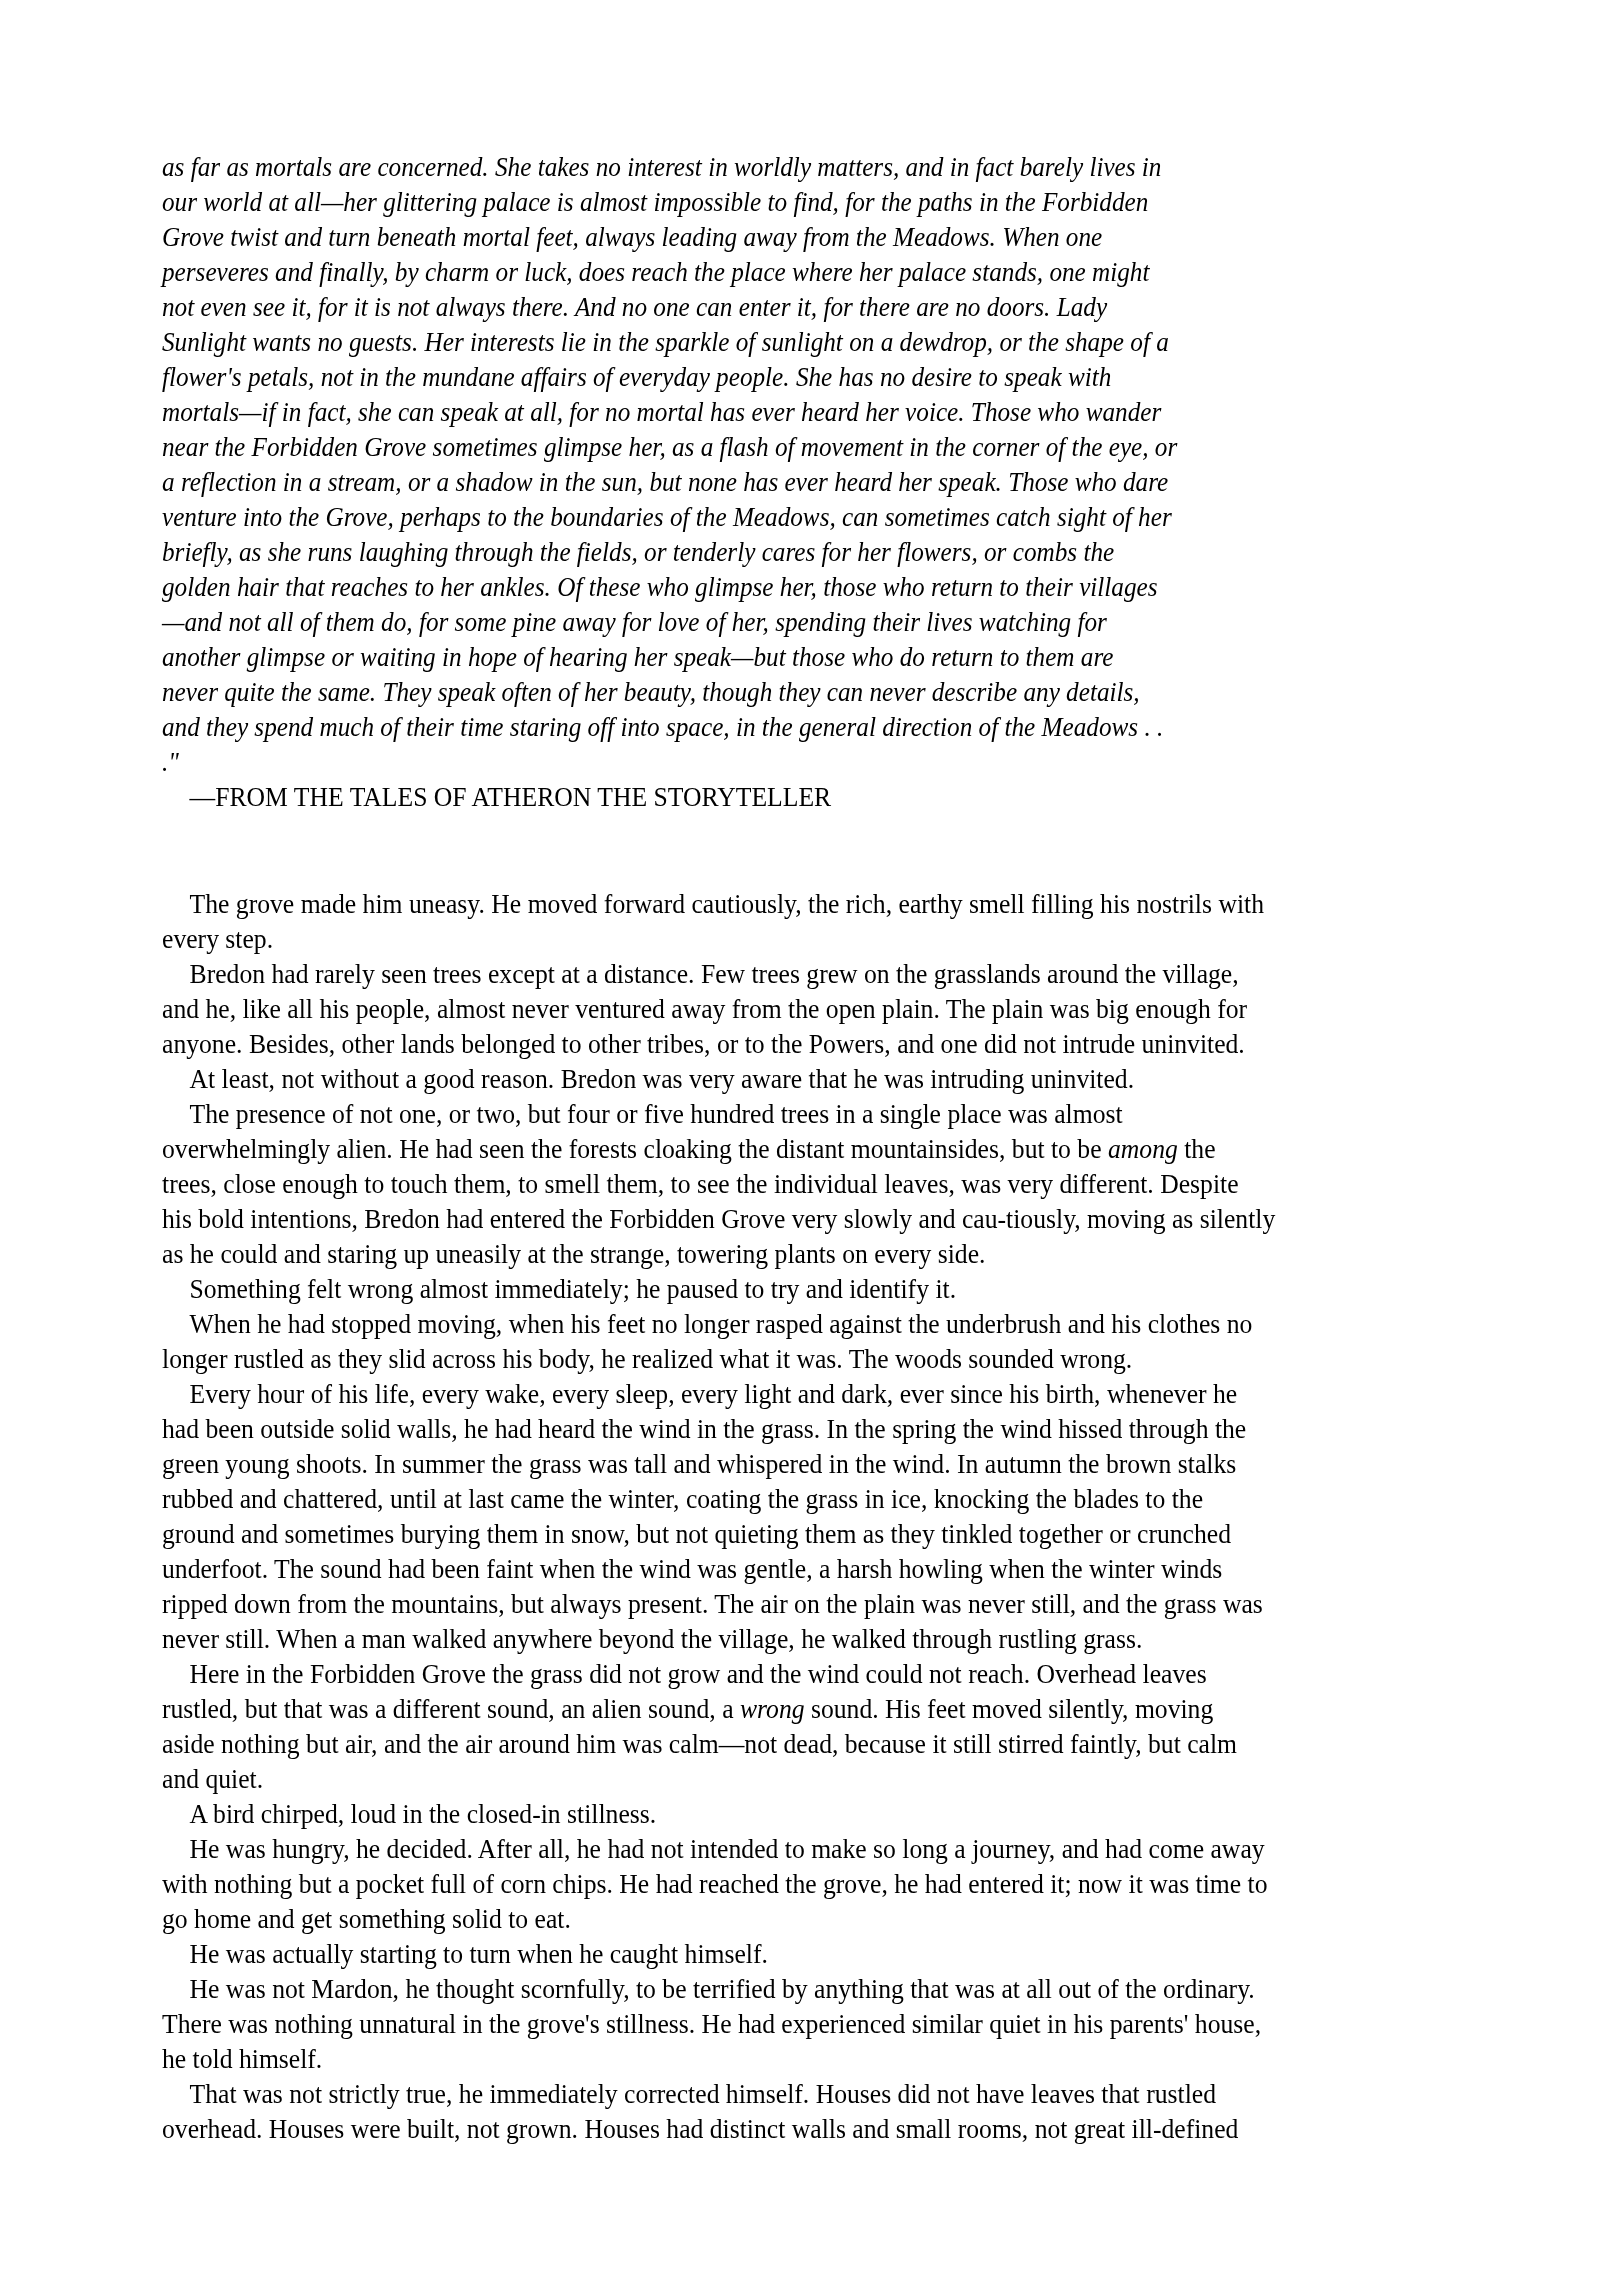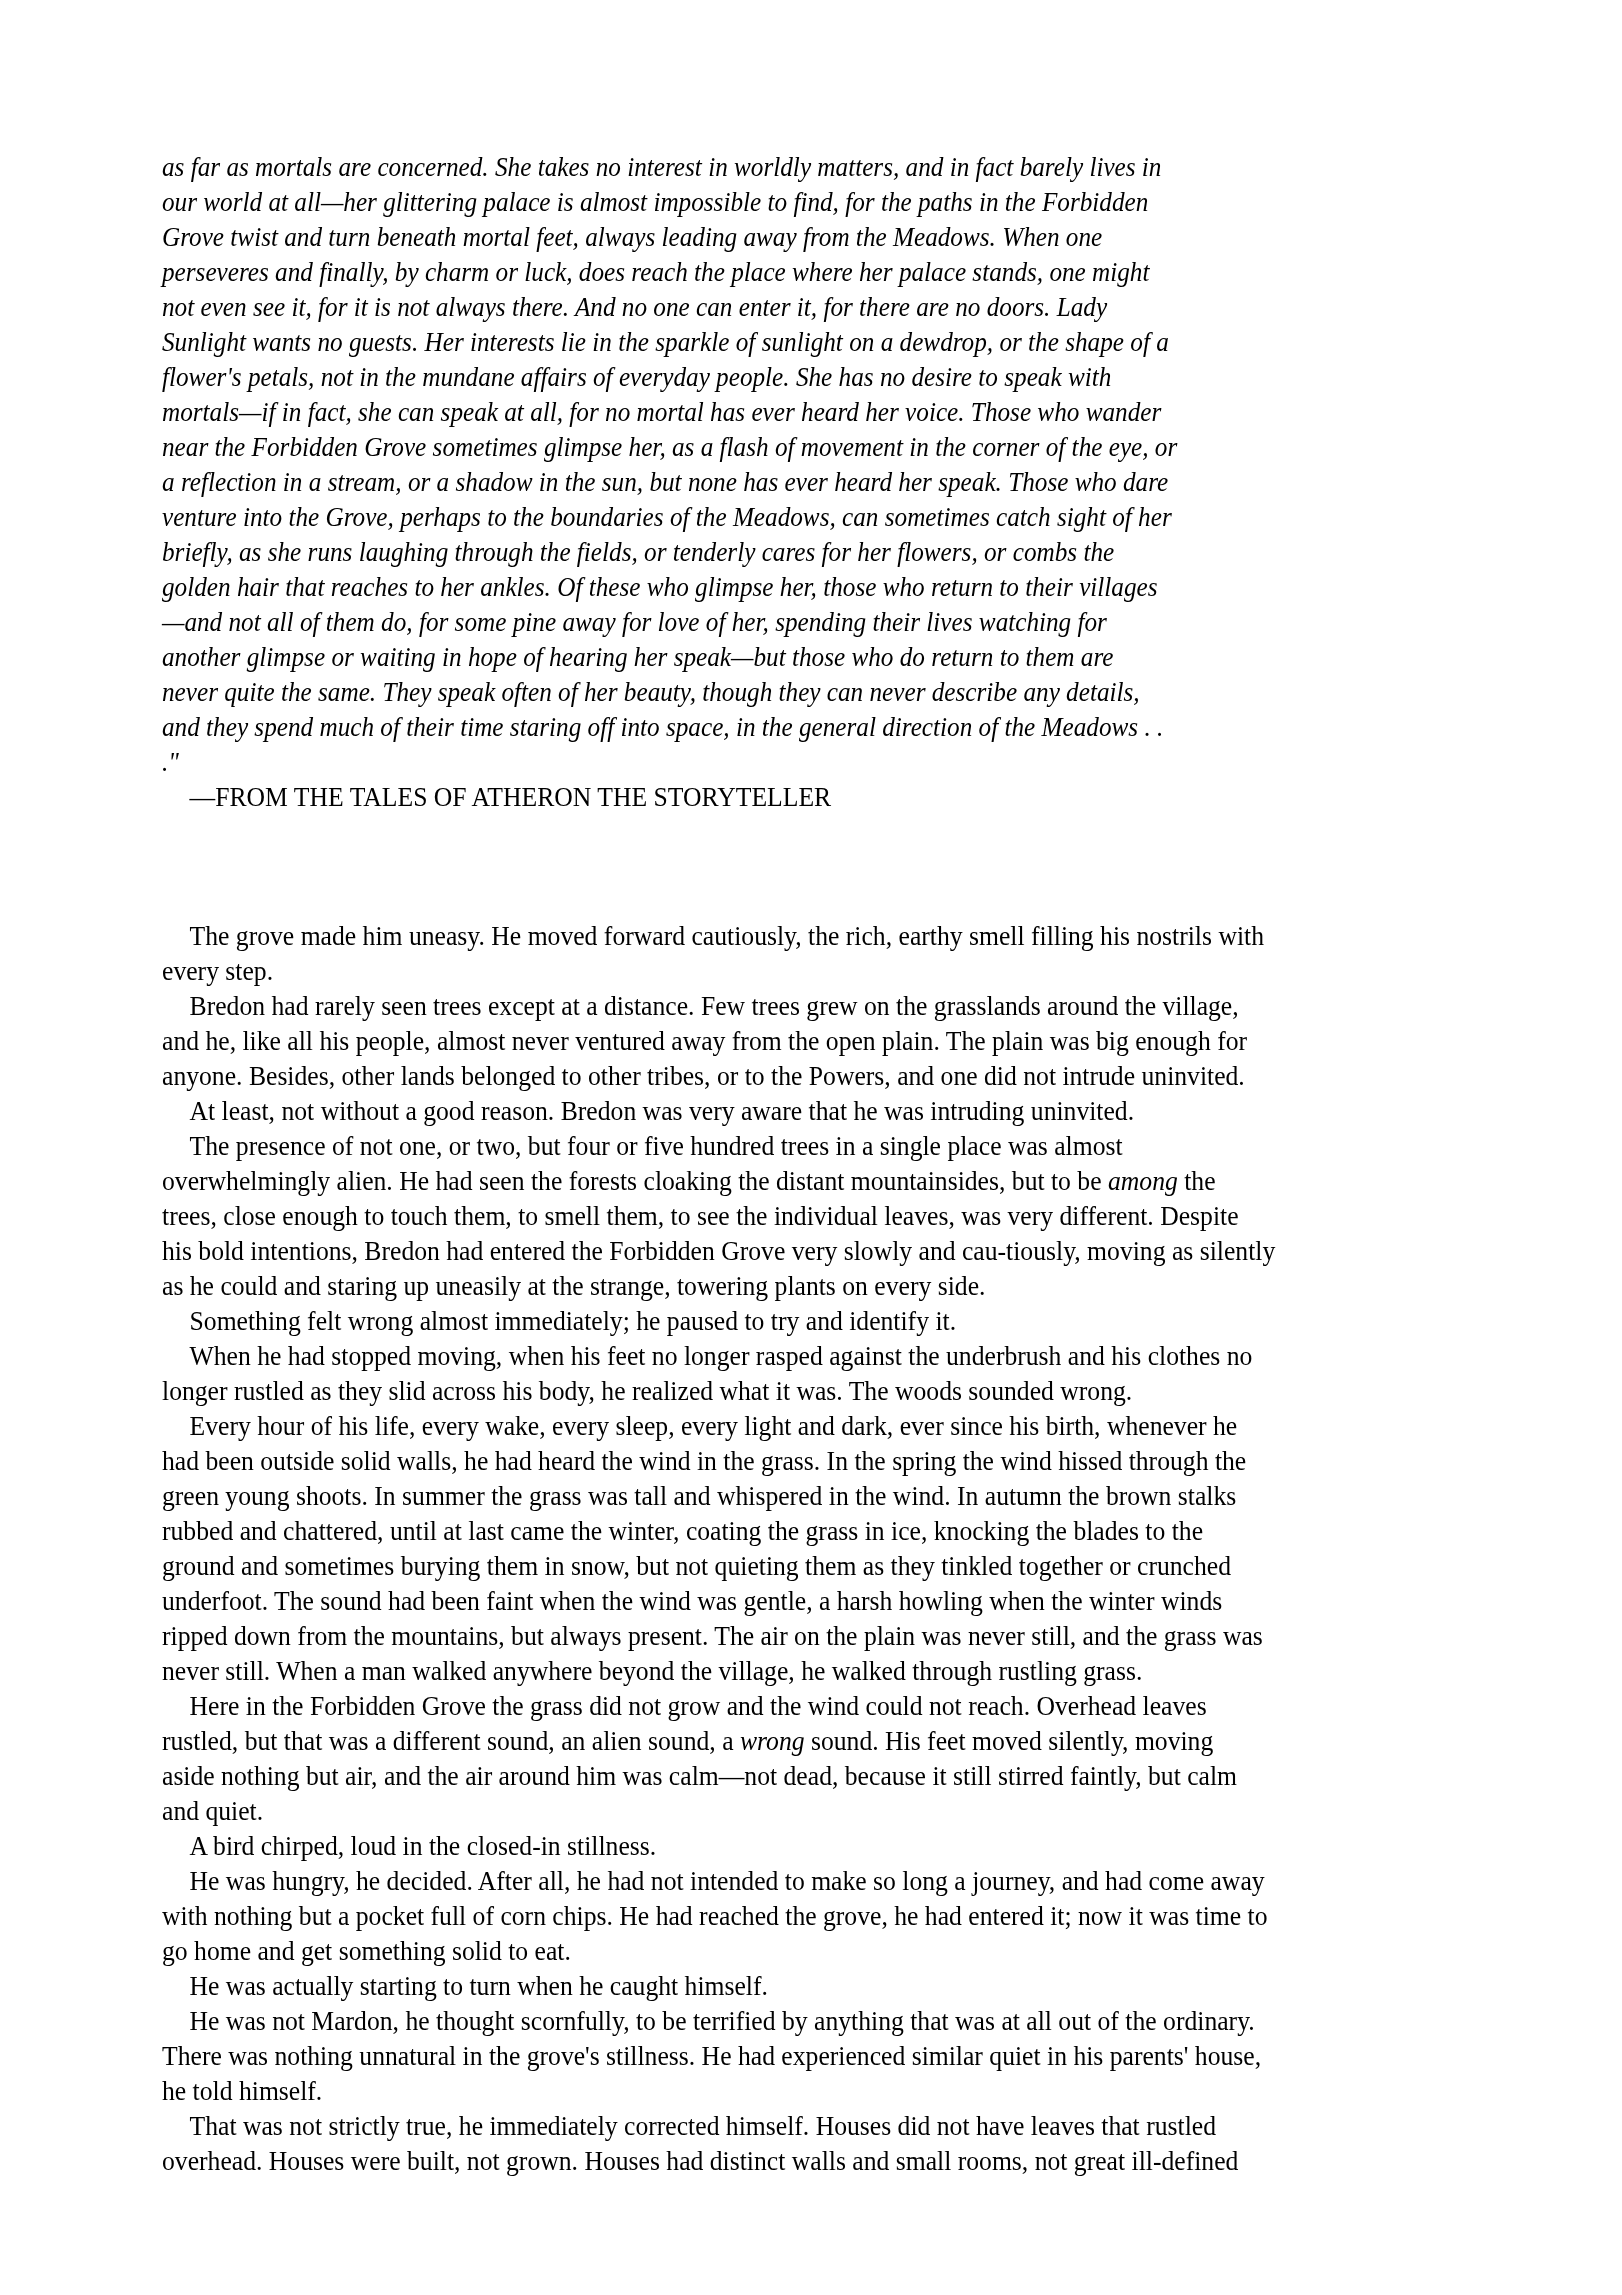--- a/index.html
+++ b/index.html
@@ -34,21 +34,21 @@
   .attribution {
     font-size: 27px;
     height: 36px;
     line-height: 36px;
     padding-left: 29px;
     white-space: nowrap;
     transform: scaleX(0.95);
     transform-origin: 0 50%;
   }
   .body-block {
-    margin-top: 104px;
+    margin-top: 72px;
   }
   .body-block .line {
     font-size: 27px;
     transform: scaleX(0.95);
   }
   .line.indent {
     padding-left: 29px;
   }
   em { font-style: italic; }
 </style>

